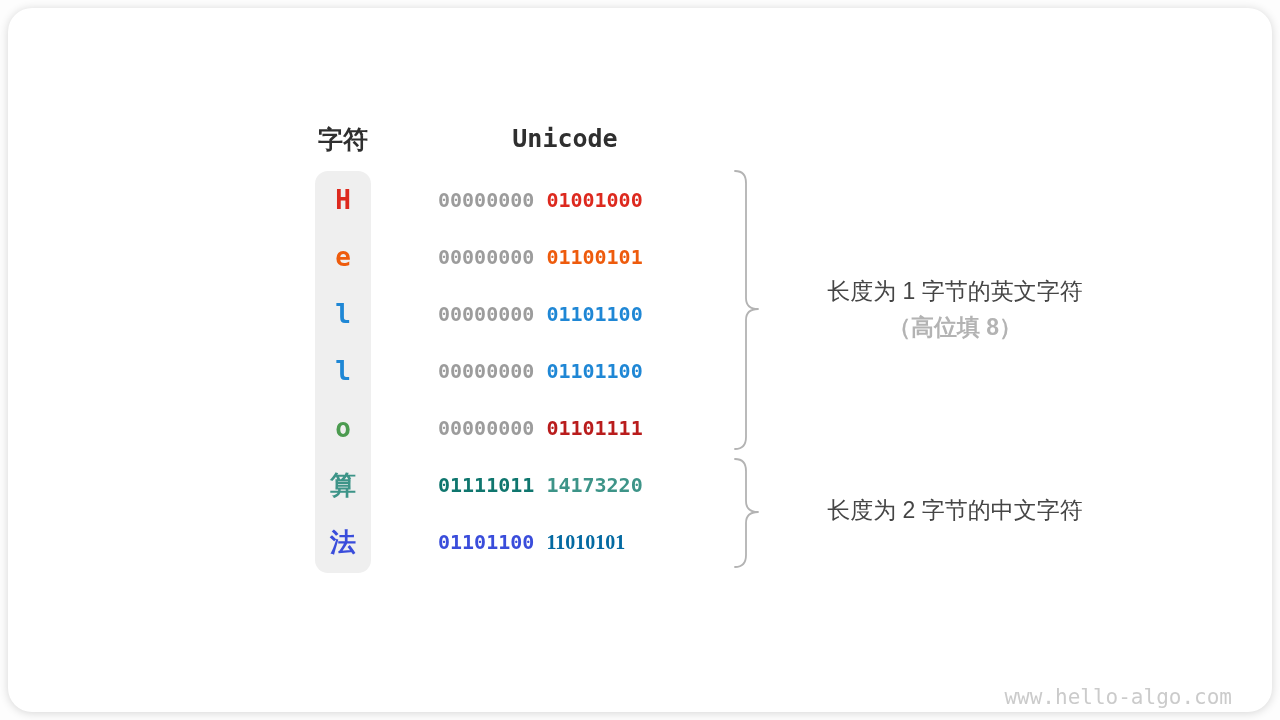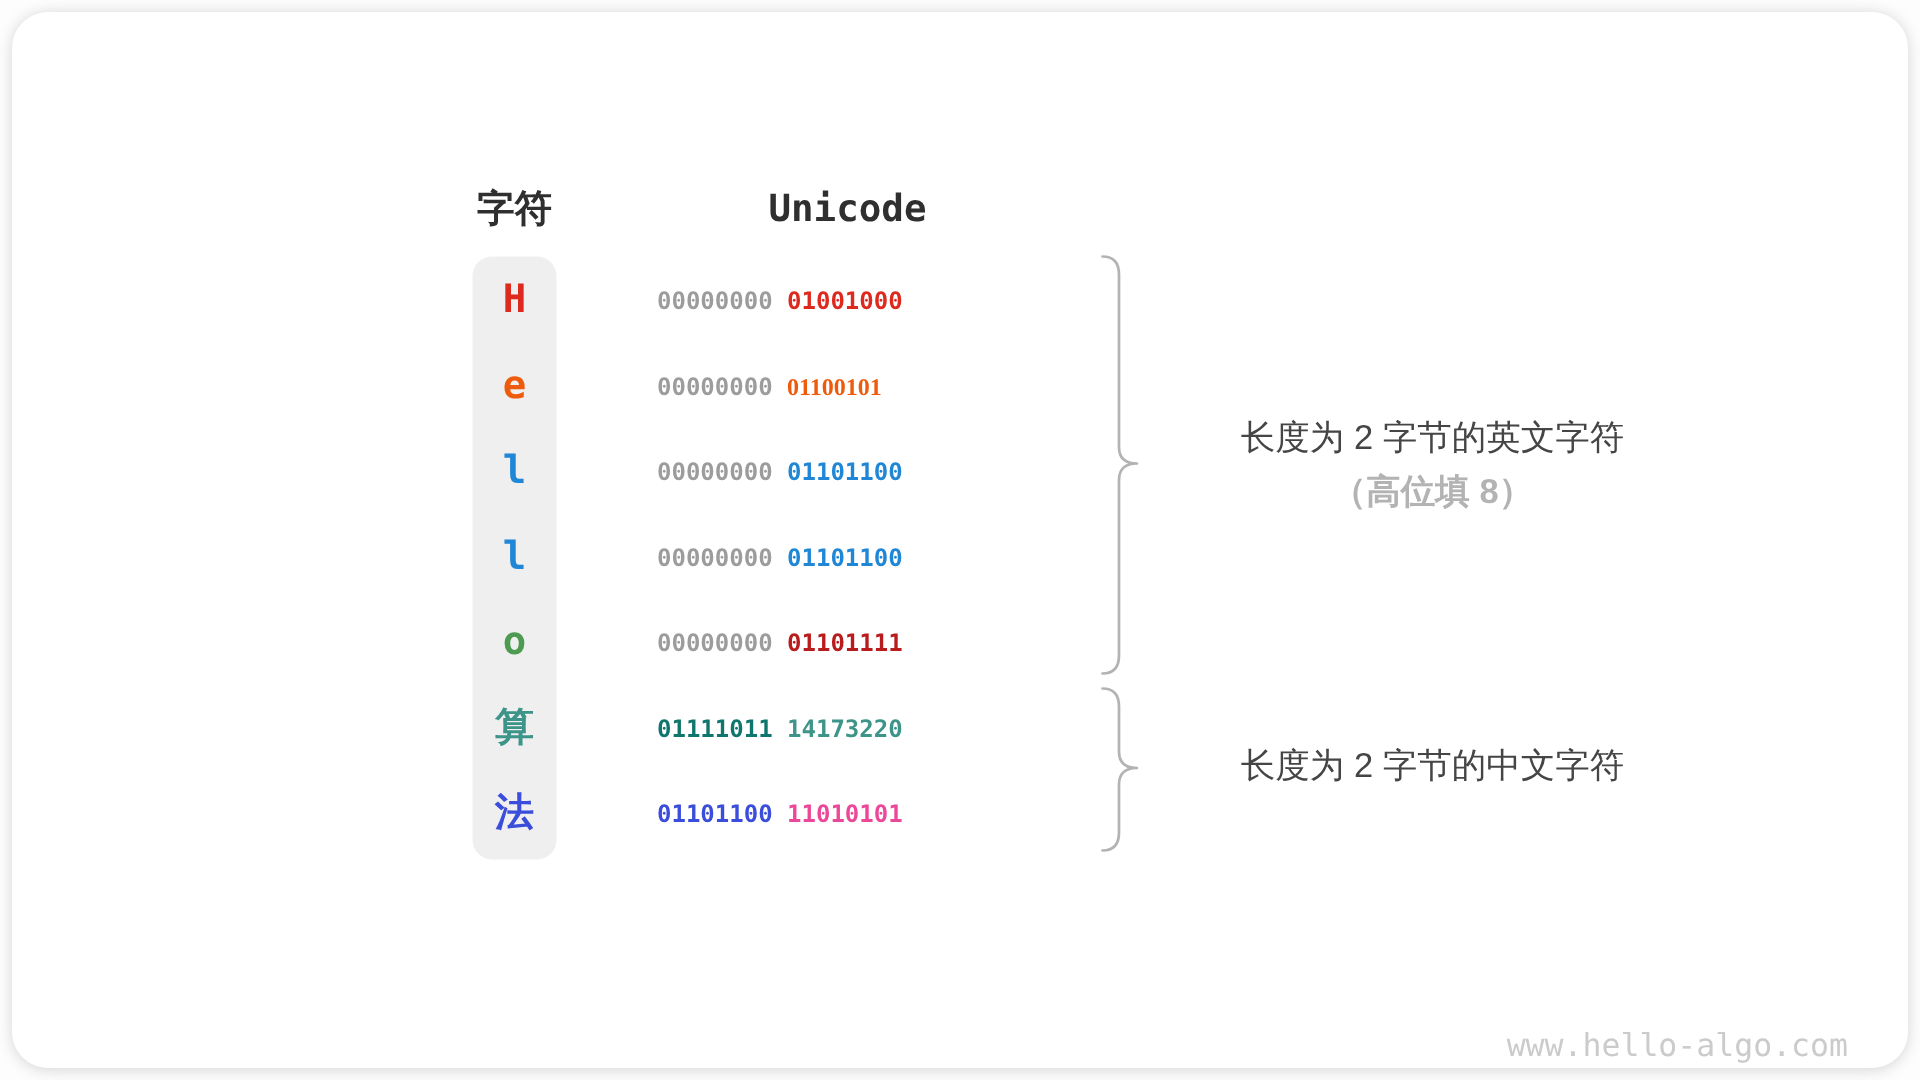--- a/index.html
+++ b/index.html
@@ -70,21 +70,21 @@
     font-size: 26px;
   }
   .cell-code {
     position: absolute;
     left: 430px;
     top: 0;
     line-height: 57px;
     white-space: pre;
     font-family: "DejaVu Sans Mono", "Liberation Mono", monospace;
     font-weight: 700;
-    font-size: 16px;
+    font-size: 20px;
   }
   .brace {
     position: absolute;
   }
   .brace-1 { left: 724px; top: 162px; }
   .brace-2 { left: 724px; top: 450px; }
   .annotation {
     position: absolute;
     left: 755px;
     width: 384px;
@@ -122,21 +122,21 @@
     <div class="char-col-bg"></div>
 
     <div id="rows">
   <div class="row" style="top: 164px;">
     <span class="cell-char" style="color: rgb(221, 41, 30);">H</span>
     <span class="cell-code"><span class="b1" style="color: rgb(156, 156, 156);">00000000</span><span> </span><span class="b2" style="color: rgb(221, 41, 30);">01001000</span></span>
   </div>
 
   <div class="row" style="top: 221px;">
     <span class="cell-char" style="color: rgb(238, 91, 12);">e</span>
-    <span class="cell-code"><span class="b1" style="color: rgb(156, 156, 156);">00000000</span><span> </span><span class="b2" style="color: rgb(238, 91, 12); font-family: Liberation Serif, serif;">01100101</span></span>
+    <span class="cell-code"><span class="b1" style="color: rgb(156, 156, 156);">00000000</span><span> </span><span class="b2" style="color: rgb(238, 91, 12);">01100101</span></span>
   </div>
 
   <div class="row" style="top: 278px;">
     <span class="cell-char" style="color: rgb(31, 135, 213);">l</span>
     <span class="cell-code"><span class="b1" style="color: rgb(156, 156, 156);">00000000</span><span> </span><span class="b2" style="color: rgb(31, 135, 213);">01101100</span></span>
   </div>
 
   <div class="row" style="top: 335px;">
     <span class="cell-char" style="color: rgb(31, 135, 213);">l</span>
     <span class="cell-code"><span class="b1" style="color: rgb(156, 156, 156);">00000000</span><span> </span><span class="b2" style="color: rgb(31, 135, 213);">01101100</span></span>
@@ -147,34 +147,34 @@
     <span class="cell-code"><span class="b1" style="color: rgb(156, 156, 156);">00000000</span><span> </span><span class="b2" style="color: #b91c1c;">01101111</span></span>
   </div>
 
   <div class="row" style="top: 449px;">
     <span class="cell-char" style="color: rgb(61, 148, 136);">算</span>
     <span class="cell-code"><span class="b1" style="color: #0f766e;">01111011</span><span> </span><span class="b2" style="color: rgb(61, 148, 136);">14173220</span></span>
   </div>
 
   <div class="row" style="top: 506px;">
     <span class="cell-char" style="color: rgb(58, 77, 219);">法</span>
-    <span class="cell-code"><span class="b1" style="color: rgb(58, 77, 219);">01101100</span><span> </span><span class="b2" style="color: #ec4899;">11010101</span></span>
+    <span class="cell-code"><span class="b1" style="color: rgb(58, 77, 219);">01101100</span><span> </span><span class="b2" style="color: #0369a1; font-family: Liberation Serif, serif;">11010101</span></span>
   </div>
 </div>
 
     <svg class="brace brace-1" width="28" height="280" viewBox="0 0 28 280">
       <path d="M 3 1 Q 14 1 14 13 L 14 128 Q 14 139 26 139 Q 14 139 14 150 L 14 267 Q 14 279 3 279" fill="none" stroke="#b3b3b3" stroke-width="1.8" stroke-linecap="round" stroke-linejoin="round"></path>
     </svg>
 
     <svg class="brace brace-2" width="28" height="110" viewBox="0 0 28 110">
       <path d="M 3 1 Q 14 1 14 13 L 14 43 Q 14 54 26 54 Q 14 54 14 65 L 14 97 Q 14 109 3 109" fill="none" stroke="#b3b3b3" stroke-width="1.8" stroke-linecap="round" stroke-linejoin="round"></path>
     </svg>
 
     <div class="annotation annotation-1">
-      <div>长度为 2 字节的英文字符</div>
+      <div>长度为 1 字节的英文字符</div>
       <div class="muted">（高位填 8）</div>
     </div>
 
     <div class="annotation annotation-2">
       <div>长度为 2 字节的中文字符</div>
     </div>
 
     <div class="site-watermark">www.hello-algo.com</div>
   </div>
 </div>

